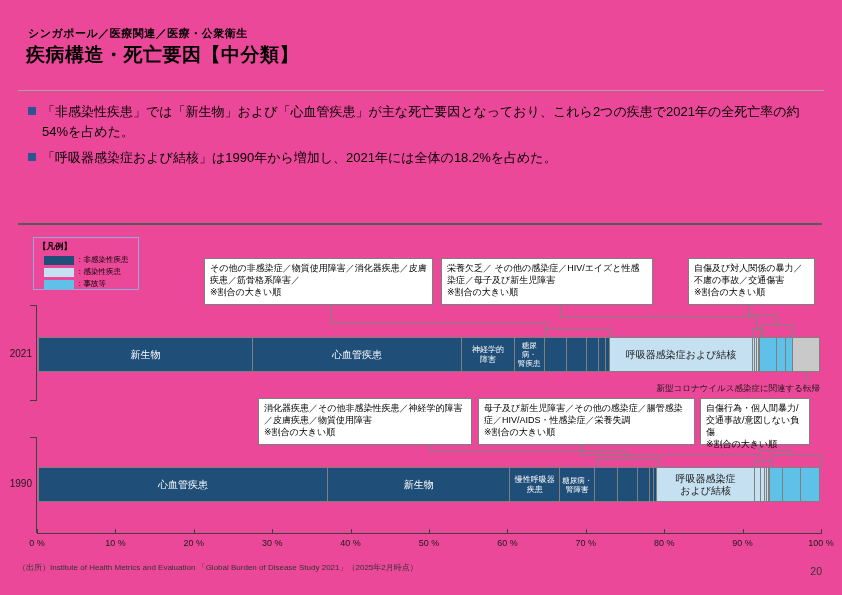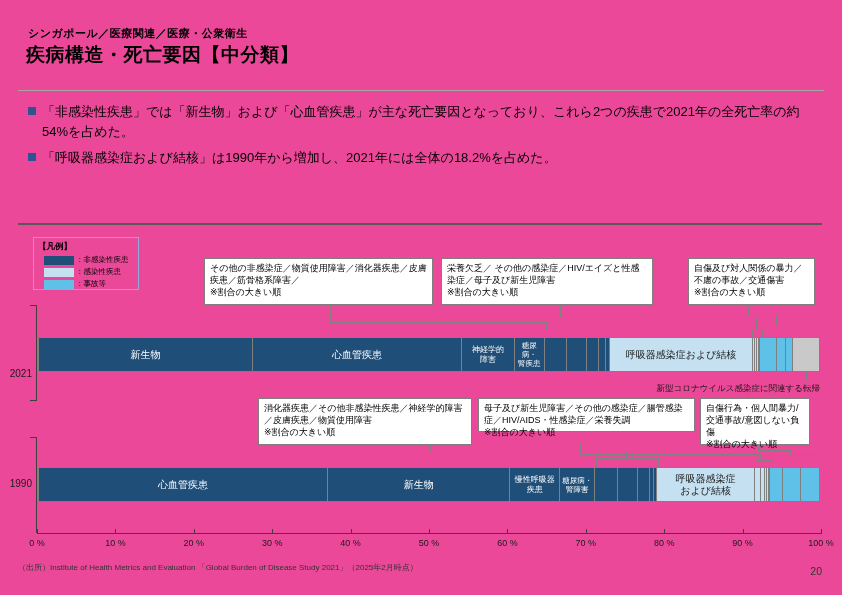--- a/index.html
+++ b/index.html
@@ -24,21 +24,21 @@
   .legend-swatch{width:30px;height:9px;margin-right:2px;}
   .legend-label{font-size:7.5px;white-space:nowrap;}
   
   .abox{position:absolute;border:1px solid #7f7f7f;background:#fff;padding:3px 5px;
         font-size:9px;line-height:1.35;box-sizing:border-box;}
   .abox .note{display:block;}
   .a1{left:204px;top:258px;width:229px;height:47px;}
   .a2{left:441px;top:258px;width:212px;height:47px;}
   .a3{left:688px;top:258px;width:127px;height:47px;}
   .a4{left:258px;top:398px;width:214px;height:47px;}
-  .a5{left:478px;top:398px;width:217px;height:34px;}
+  .a5{left:478px;top:398px;width:217px;height:47px;}
   .a6{left:700px;top:398px;width:110px;height:47px;}
   
   .conn{position:absolute;border:0 solid #808080;}
   .vln{border-left-width:1px;width:0;}
   .hln{border-top-width:1px;height:0;}
   .brk{border-top:1px solid #808080;border-left:1px solid #808080;border-right:1px solid #808080;}
   
   .year-label{position:absolute;left:0;width:32px;text-align:right;font-size:10px;color:#1a1a1a;}
   .bar-track{position:absolute;left:38px;width:782px;height:35px;display:flex;}
   .track-2021{top:337px;}
@@ -155,21 +155,21 @@
   <div class="brk" style="position:absolute;left:755px;top:460px;width:15px;height:7px;"></div>
 
   <div class="conn vln" style="left:758px;top:444px;height:6px;"></div>
   <div class="conn hln" style="left:758px;top:450px;width:32px;"></div>
   <div class="conn vln" style="left:790px;top:450px;height:5px;"></div>
   <div class="brk" style="position:absolute;left:771px;top:455px;width:49px;height:12px;"></div>
 
   <div class="ybr ybr-2021"></div>
   <div class="ybr ybr-1990"></div>
 
-  <div class="year-label" style="top:348px;margin-top:20px;">2021</div>
+  <div class="year-label" style="top:348px;">2021</div>
   <div class="bar-track track-2021">
       <div class="seg seg-ncd" title="新生物：27.5%" style="width: 27.5%; background: rgb(31, 78, 121);">
         <span class="seg-label">新生物</span>
       </div>
       <div class="seg seg-ncd" title="心血管疾患：26.7%" style="width: 26.7%; background: rgb(31, 78, 121);">
         <span class="seg-label">心血管疾患</span>
       </div>
       <div class="seg seg-ncd seg-md" title="神経学的障害：6.8%" style="width: 6.8%; background: rgb(31, 78, 121);">
         <span class="seg-label">神経学的
 障害</span>

